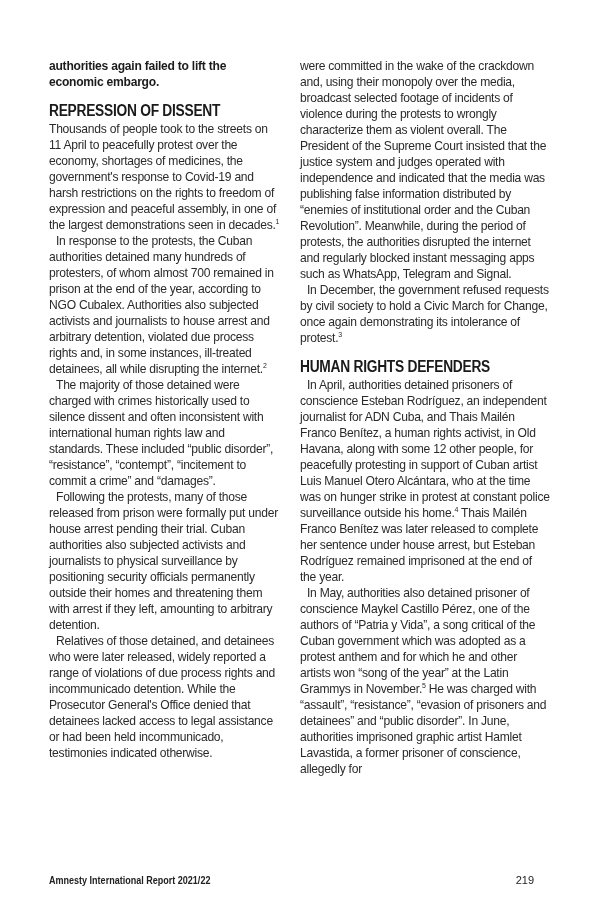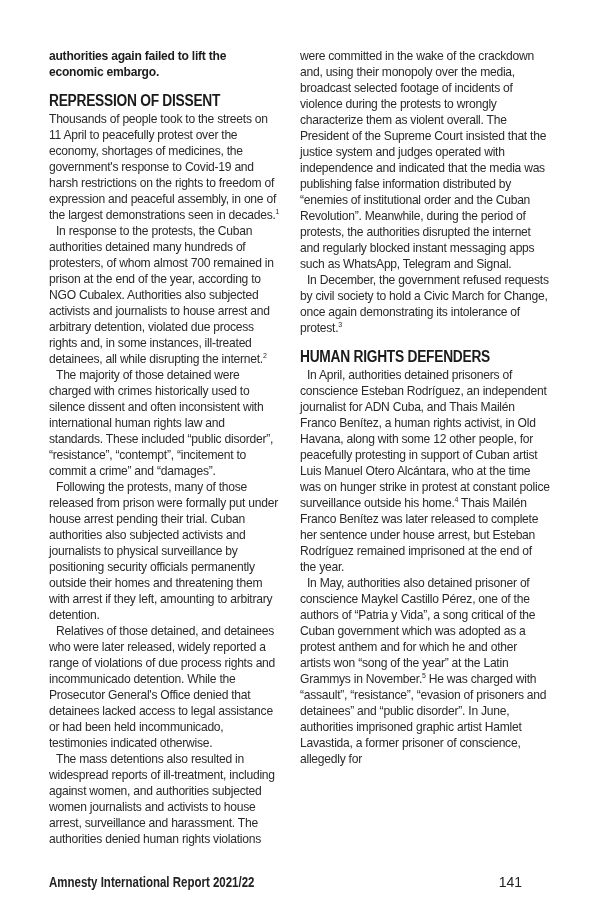--- a/index.html
+++ b/index.html
@@ -1,50 +1,49 @@
 <!DOCTYPE html>
 <html><head>
 <meta charset="utf-8">
 <style>
   html, body { margin: 0; padding: 0; background: #ffffff; }
   body { width: 600px; height: 921px; position: relative; overflow: hidden;
          font-family: "Liberation Sans", sans-serif; color: #2a2a2a; }
-  .col { position: absolute; top: 48px; width: 232px; font-size: 12.1px; line-height: 16px;
+  .col { position: absolute; top: 58px; width: 232px; font-size: 12.1px; line-height: 16px;
          letter-spacing: -0.25px; }
   .col-left { left: 49px; }
   .col-right { left: 300px; width: 250px; }
   .lead { font-weight: bold; color: #1c1c1c; }
   .heading { font-family: "Liberation Sans", sans-serif; font-weight: bold; font-size: 16px;
              line-height: 18px; margin-top: 12px; margin-bottom: 1px; color: #1a1a1a;
              letter-spacing: -0.3px; transform: scaleX(0.86); transform-origin: left; white-space: nowrap; }
   p { margin: 0; }
   p.indent { text-indent: 7px; }
   sup { font-size: 7px; line-height: 0; vertical-align: super; }
-  .footer { position: absolute; top: 874px; left: 49px; right: 78px; font-size: 14px; color: #222; }
+  .footer { position: absolute; top: 874px; left: 49px; right: 66px; font-size: 11px; color: #222; }
   .footer-title { font-weight: bold; transform: scaleX(0.82); transform-origin: left; display: inline-block; white-space: nowrap; }
   .footer-page { position: absolute; right: 0; top: 0; }
 </style>
 </head>
 <body>
 
 <div class="col col-left">
   <p class="lead">authorities again failed to lift the economic embargo.</p>
   <div class="heading">REPRESSION OF DISSENT</div>
   <p><span>Thousands of people took to the streets on 11 April to peacefully protest over the economy, shortages of medicines, the government's response to Covid-19 and harsh restrictions on the rights to freedom of expression and peaceful assembly, in one of the largest demonstrations seen in decades.</span><sup>1</sup></p>
   <p class="indent"><span>In response to the protests, the Cuban authorities detained many hundreds of protesters, of whom almost 700 remained in prison at the end of the year, according to NGO Cubalex. Authorities also subjected activists and journalists to house arrest and arbitrary detention, violated due process rights and, in some instances, ill-treated detainees, all while disrupting the internet.</span><sup>2</sup></p>
   <p class="indent">The majority of those detained were charged with crimes historically used to silence dissent and often inconsistent with international human rights law and standards. These included “public disorder”, “resistance”, “contempt”, “incitement to commit a crime” and “damages”.</p>
   <p class="indent">Following the protests, many of those released from prison were formally put under house arrest pending their trial. Cuban authorities also subjected activists and journalists to physical surveillance by positioning security officials permanently outside their homes and threatening them with arrest if they left, amounting to arbitrary detention.</p>
   <p class="indent">Relatives of those detained, and detainees who were later released, widely reported a range of violations of due process rights and incommunicado detention. While the Prosecutor General's Office denied that detainees lacked access to legal assistance or had been held incommunicado, testimonies indicated otherwise.</p>
-  <p class="indent">The mass detentions also resulted in widespread reports of ill-treatment, including against women, and authorities subjected women journalists and activists to house arrest, surveillance and harassment. The authorities denied human rights violations</p>
 </div>
 
 <div class="col col-right">
   <p>were committed in the wake of the crackdown and, using their monopoly over the media, broadcast selected footage of incidents of violence during the protests to wrongly characterize them as violent overall. The President of the Supreme Court insisted that the justice system and judges operated with independence and indicated that the media was publishing false information distributed by “enemies of institutional order and the Cuban Revolution”. Meanwhile, during the period of protests, the authorities disrupted the internet and regularly blocked instant messaging apps such as WhatsApp, Telegram and Signal.</p>
   <p class="indent"><span>In December, the government refused requests by civil society to hold a Civic March for Change, once again demonstrating its intolerance of protest.</span><sup>3</sup></p>
   <div class="heading">HUMAN RIGHTS DEFENDERS</div>
   <p class="indent"><span>In April, authorities detained prisoners of conscience Esteban Rodríguez, an independent journalist for ADN Cuba, and Thais Mailén Franco Benítez, a human rights activist, in Old Havana, along with some 12 other people, for peacefully protesting in support of Cuban artist Luis Manuel Otero Alcántara, who at the time was on hunger strike in protest at constant police surveillance outside his home.</span><sup>4</sup><span> Thais Mailén Franco Benítez was later released to complete her sentence under house arrest, but Esteban Rodríguez remained imprisoned at the end of the year.</span></p>
   <p class="indent"><span>In May, authorities also detained prisoner of conscience Maykel Castillo Pérez, one of the authors of “Patria y Vida”, a song critical of the Cuban government which was adopted as a protest anthem and for which he and other artists won “song of the year” at the Latin Grammys in November.</span><sup>5</sup><span> He was charged with “assault”, “resistance”, “evasion of prisoners and detainees” and “public disorder”. In June, authorities imprisoned graphic artist Hamlet Lavastida, a former prisoner of conscience, allegedly for</span></p>
 </div>
 
 <div class="footer">
   <span class="footer-title">Amnesty International Report 2021/22</span>
-  <span class="footer-page">141</span>
+  <span class="footer-page">219</span>
 </div>
 
 </body></html>

